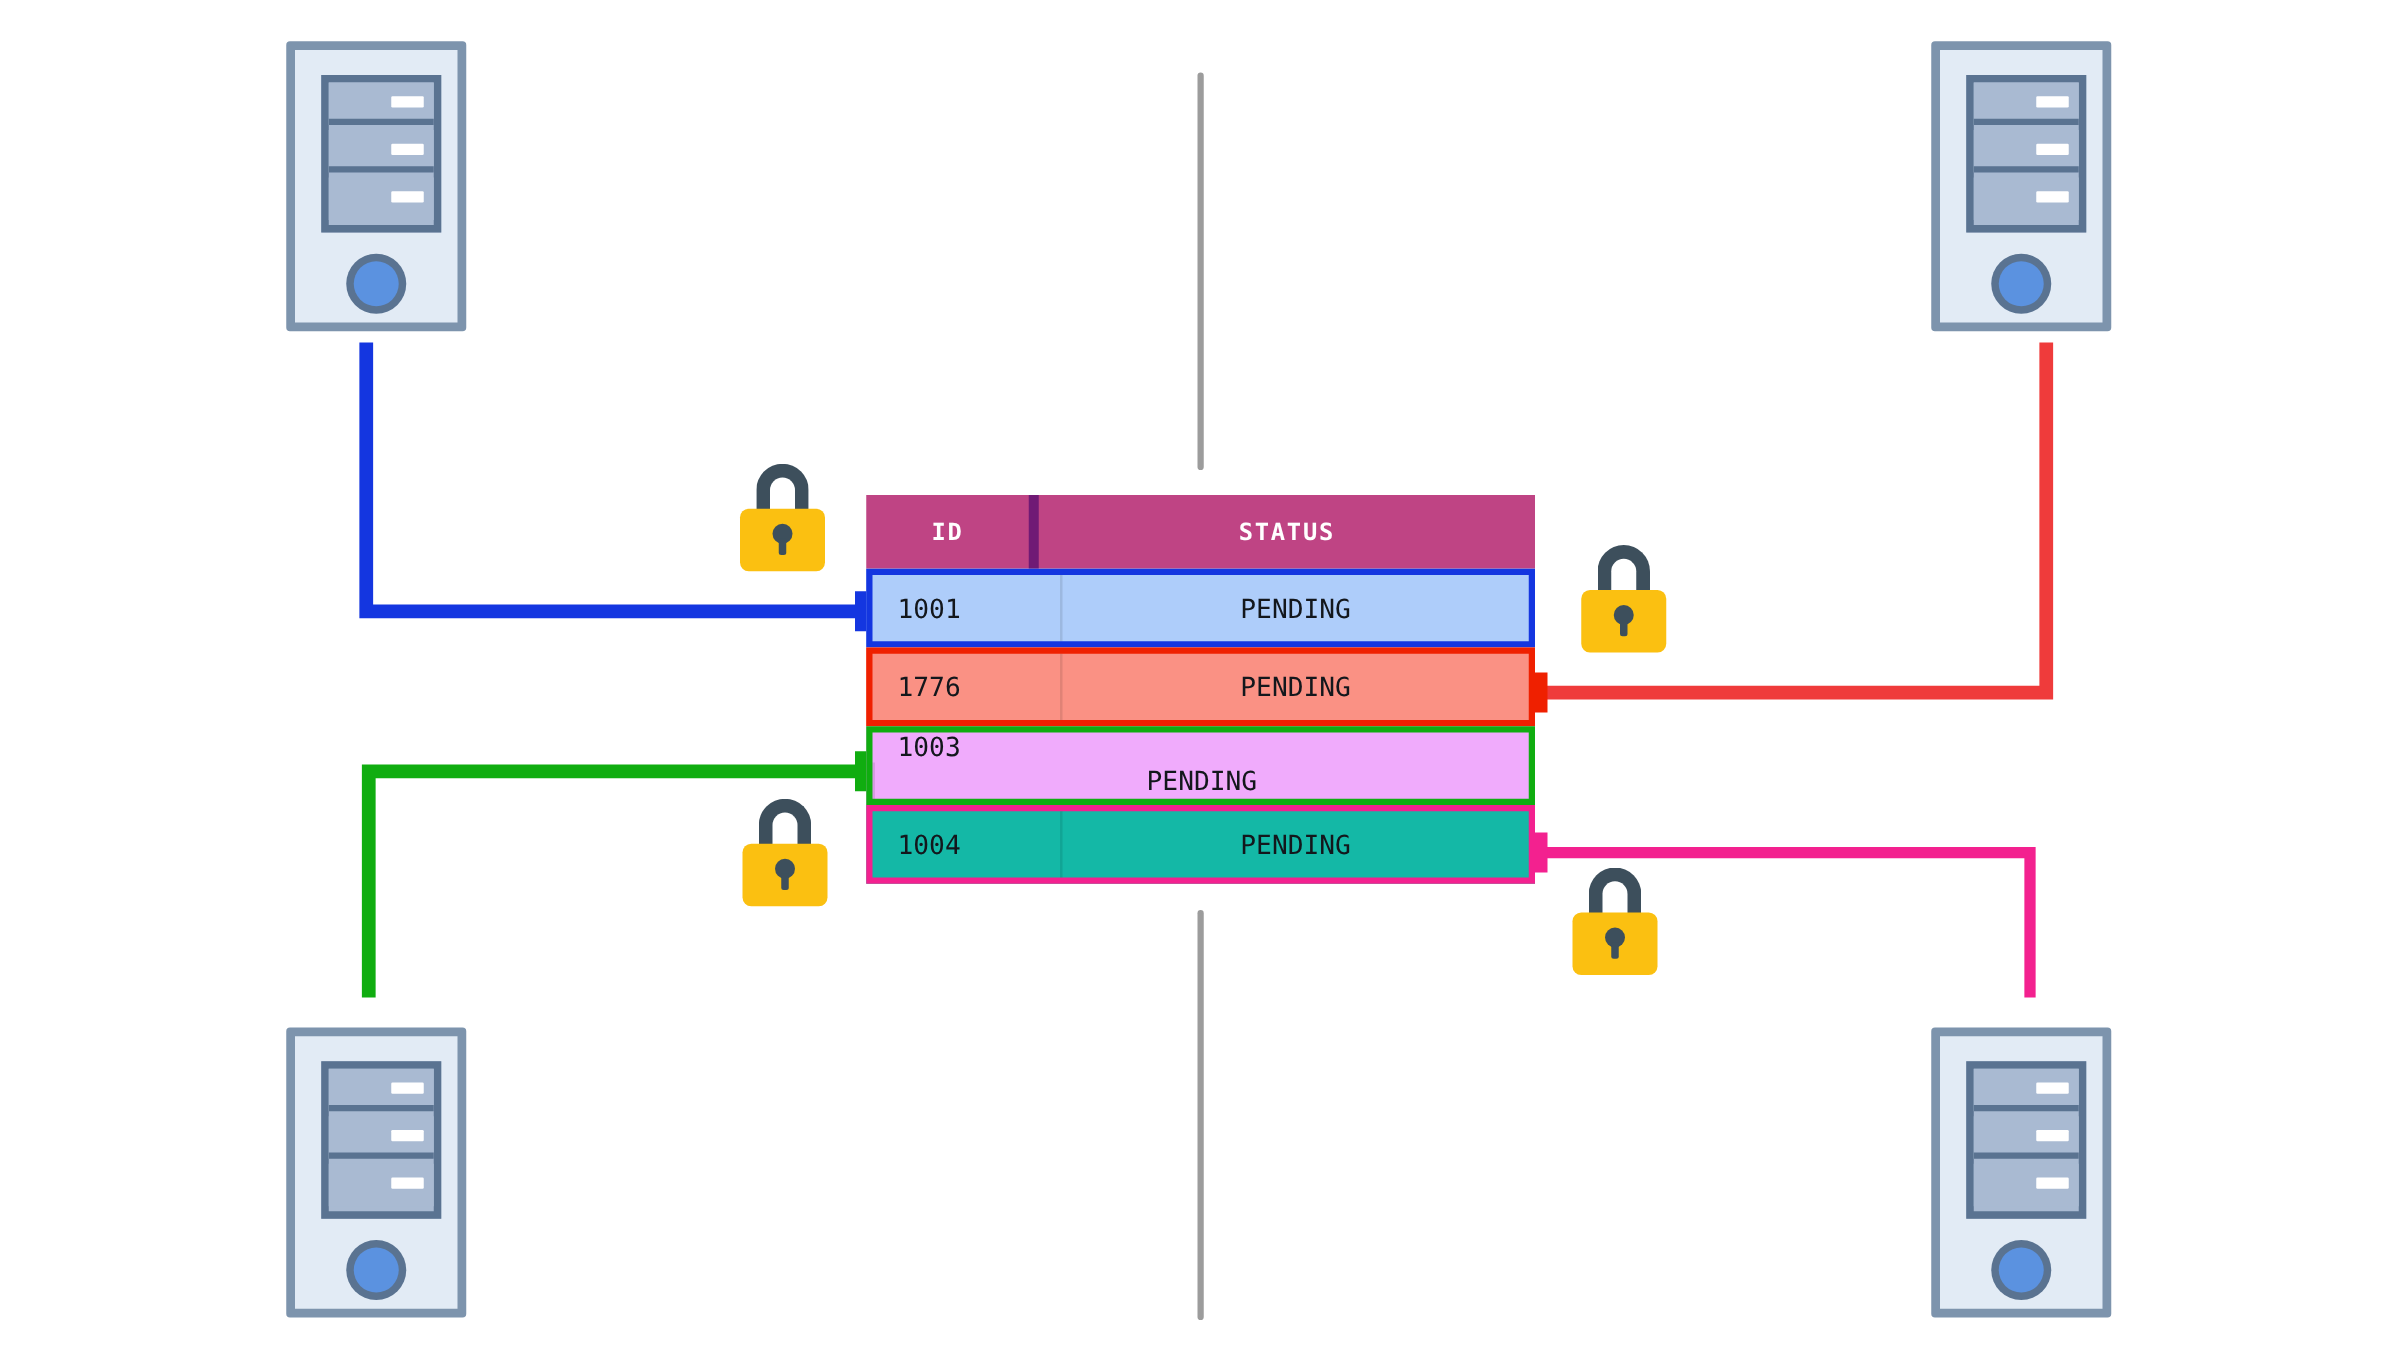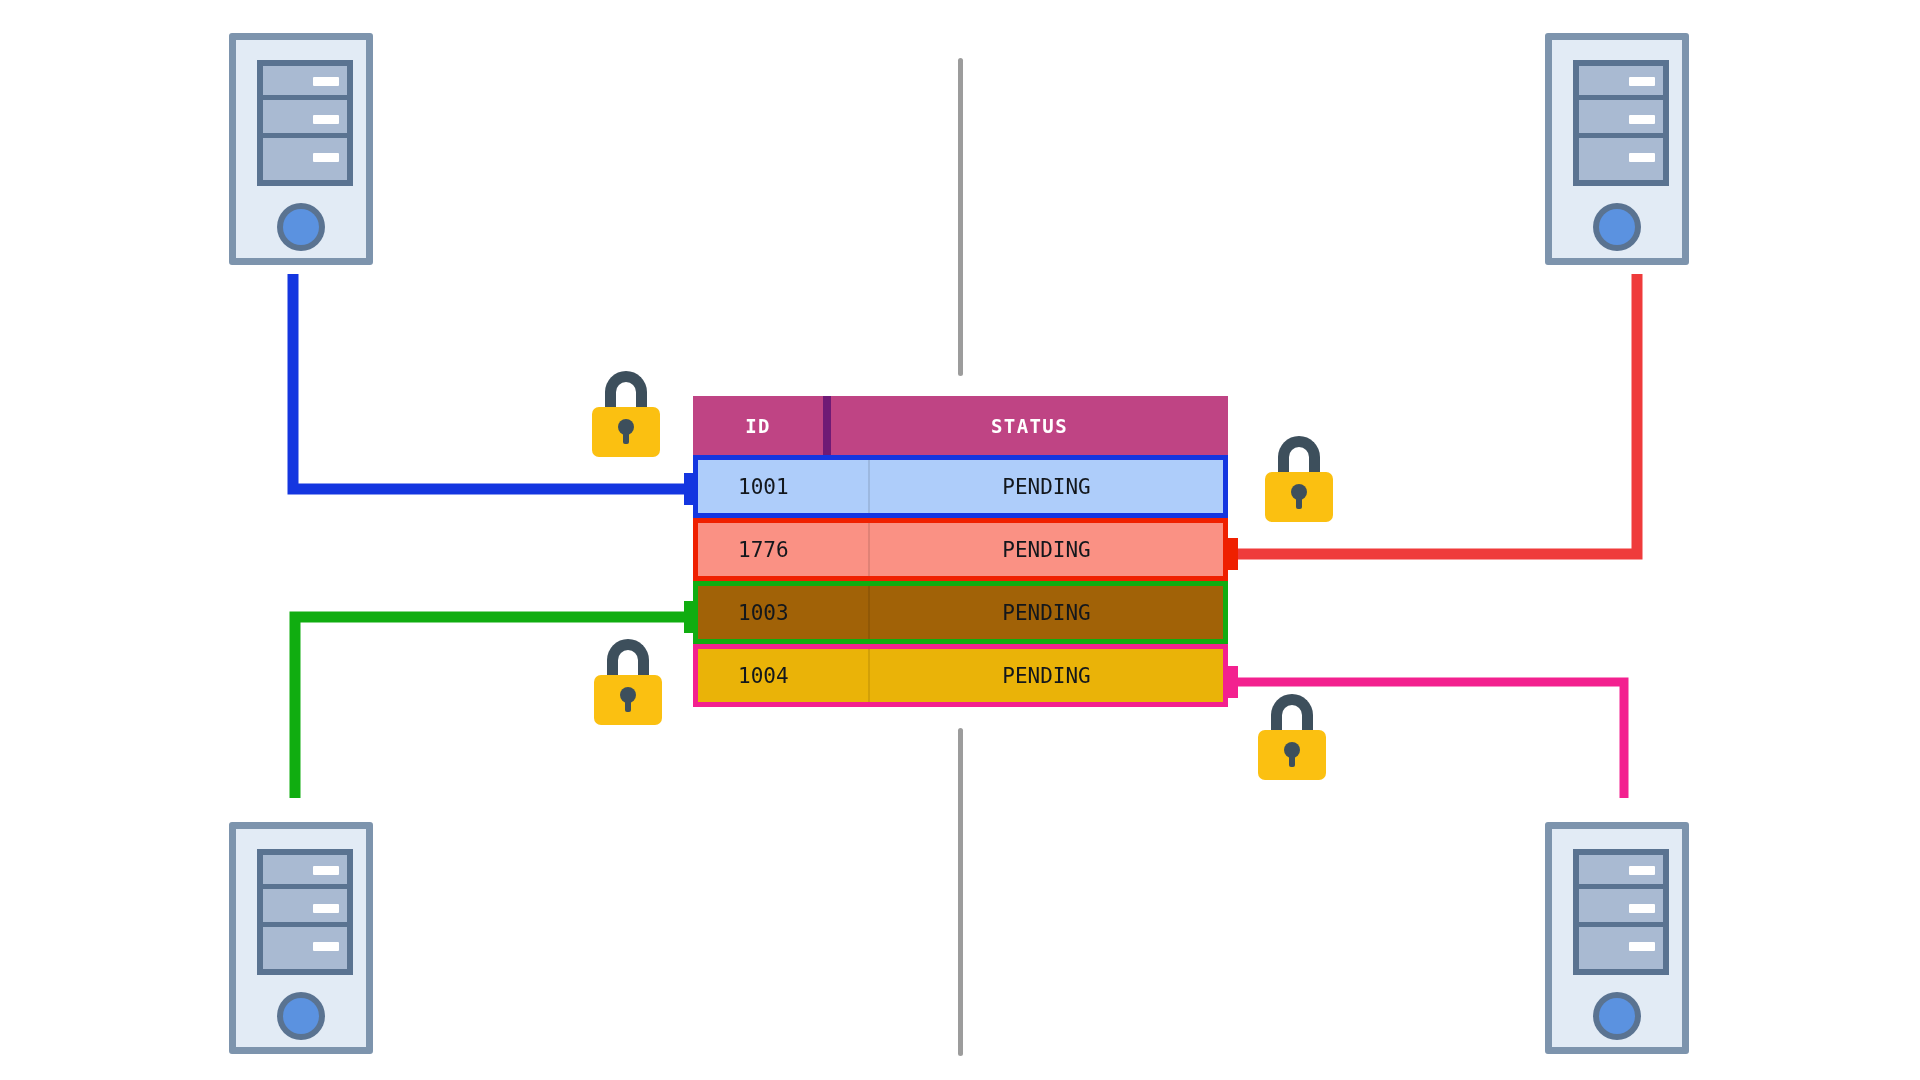--- a/index.html
+++ b/index.html
@@ -104,27 +104,27 @@
   .trow{
     display:flex;height:63px;
     box-sizing:border-box;
     position:relative;
   }
   .td{
     display:flex;align-items:center;
     font-size:21px;color:#13171c;
     font-family:"DejaVu Sans Mono","Liberation Mono",monospace;
   }
-  .td.id-col{width:130px;padding-left:40px;}
+  .td.id-col{width:130px;padding-left:20px;}
   .td.status-col{flex:1;justify-content:center;border-left:2px solid rgba(0,0,0,.10);text-align:right;}
 
   .trow.r-blue  {background:#aecdfa;border:5px solid #1436e0;}
   .trow.r-red   {background:#fa9184;border:5px solid #ef2000;}
-  .trow.r-green {background:#a16207;border:5px solid #10ad10;}
-  .trow.r-pink  {background:#eab308;border:5px solid #f3218f;}
+  .trow.r-green {background:#f0abfc;border:5px solid #10ad10;flex-direction:column;}
+  .trow.r-pink  {background:#14b8a6;border:5px solid #f3218f;}
 
   
   .divider{
     position:absolute;width:5px;background:#9c9c9c;border-radius:3px;
   }
 </style>
 </head>
 <body>
 
 <div id="stage">

